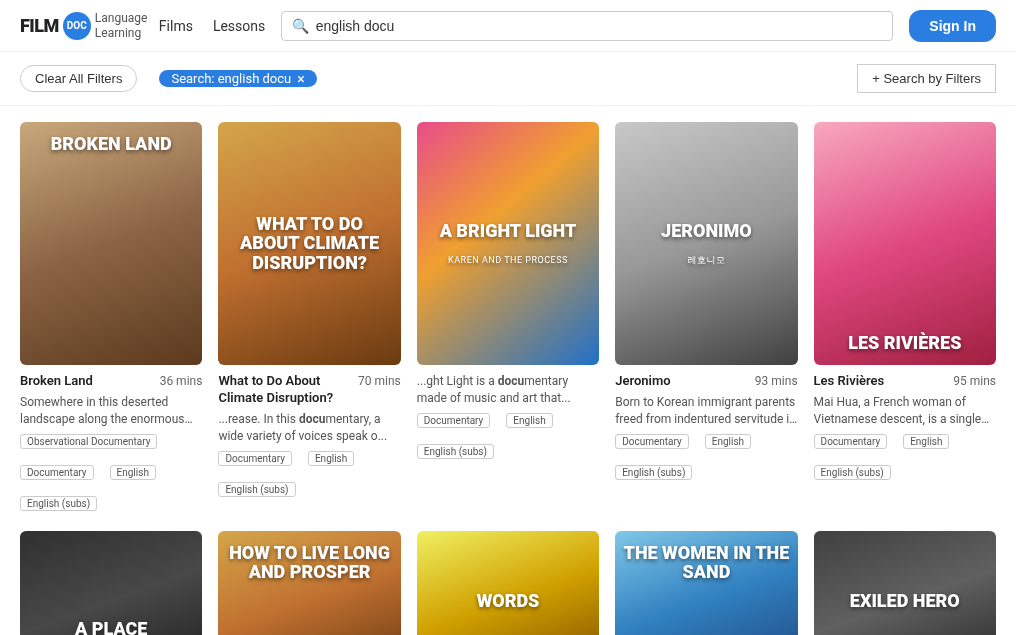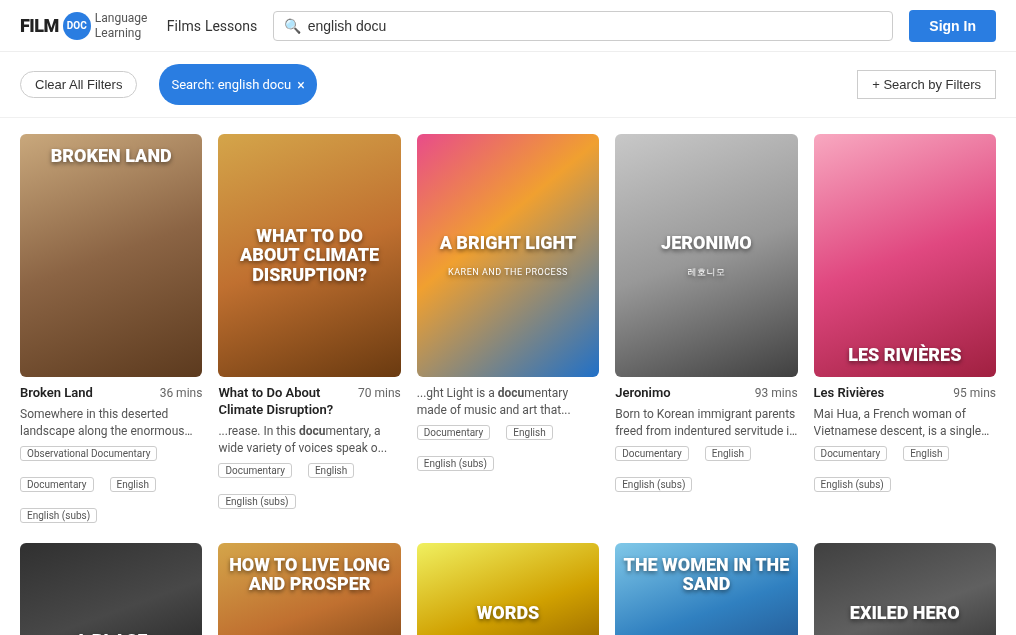--- a/index.html
+++ b/index.html
@@ -41,22 +41,21 @@
     }
     .logo-lang {
       font-size: 12px;
       color: #555;
       line-height: 1.2;
       max-width: 48px;
     }
     .nav-links {
       display: flex;
       align-items: center;
-      gap: 4px;
-      margin-left: 8px;
+      gap: 20px;
     }
     .nav-link {
       color: #333;
       text-decoration: none;
       font-size: 14px;
       cursor: pointer;
     }
     .search-bar {
       flex: 1;
       display: flex;
@@ -75,21 +74,21 @@
       outline: none;
       flex: 1;
       font-size: 14px;
       color: #333;
       background: transparent;
     }
     .sign-in-btn {
       background: #2a7de1;
       color: #fff;
       border: none;
-      border-radius: 4px;
+      border-radius: 12px;
       padding: 8px 20px;
       font-size: 14px;
       font-weight: 600;
       cursor: pointer;
       white-space: nowrap;
     }
 
     
     .filter-bar {
       display: flex;
@@ -109,21 +108,21 @@
       border-radius: 20px;
       padding: 5px 14px;
       font-size: 13px;
       cursor: pointer;
       color: #333;
     }
     .active-filter-badge {
       background: #2a7de1;
       color: #fff;
       border-radius: 20px;
-      padding: 13px 12px;
+      padding: 1px 12px;
       font-size: 13px;
       display: flex;
       align-items: center;
       gap: 6px;
       cursor: default;
     }
     .active-filter-badge .close-x {
       cursor: pointer;
       font-size: 14px;
       line-height: 1;

